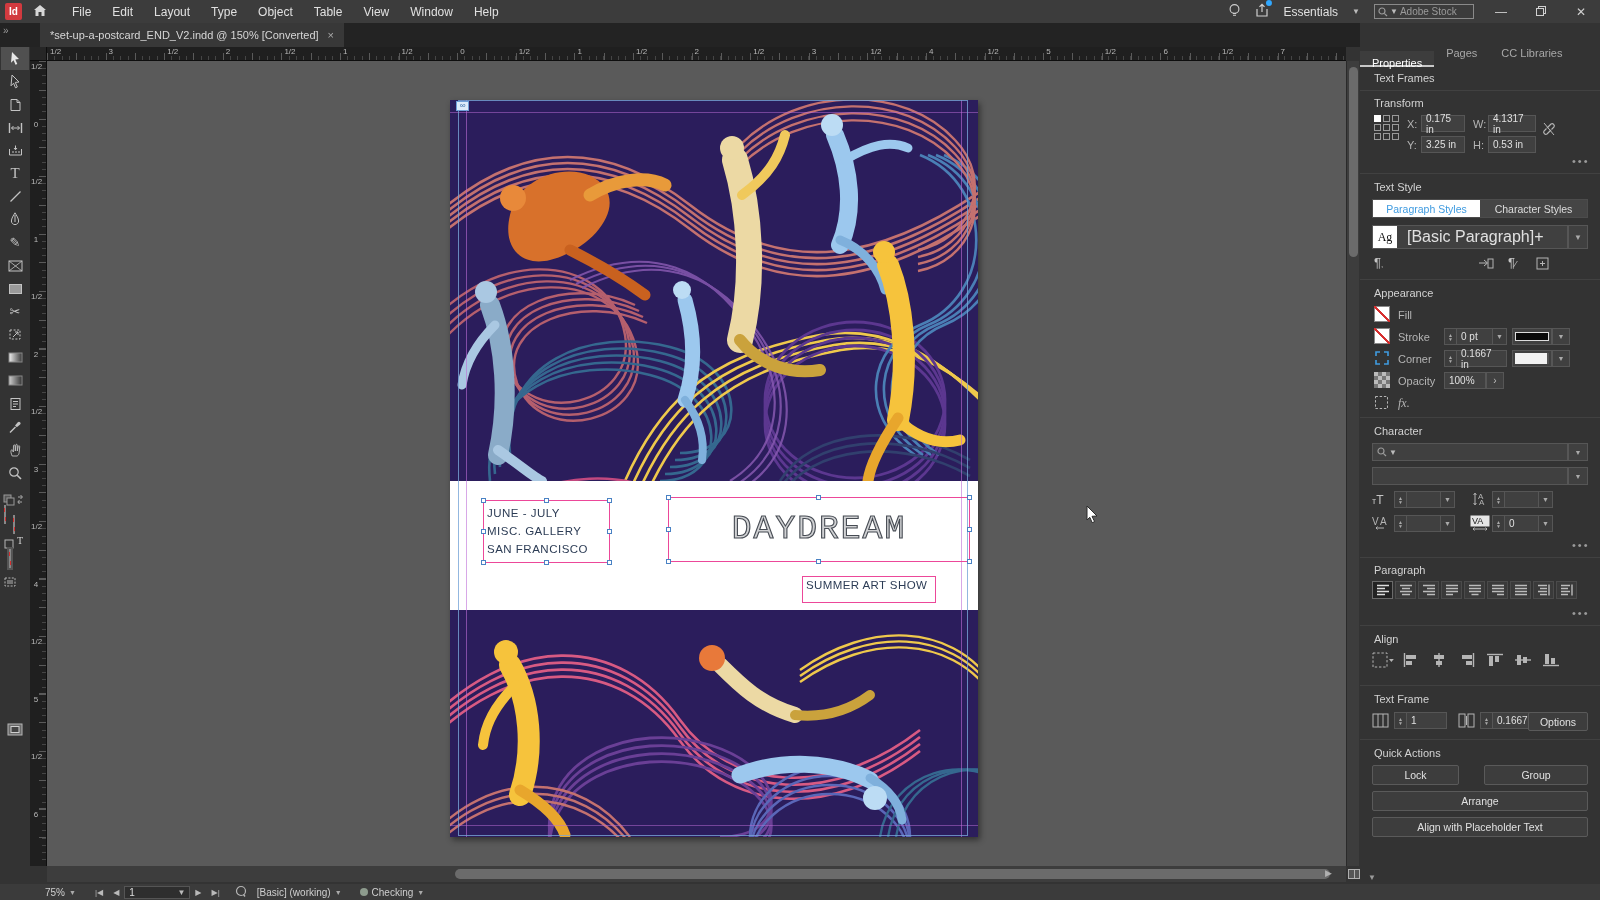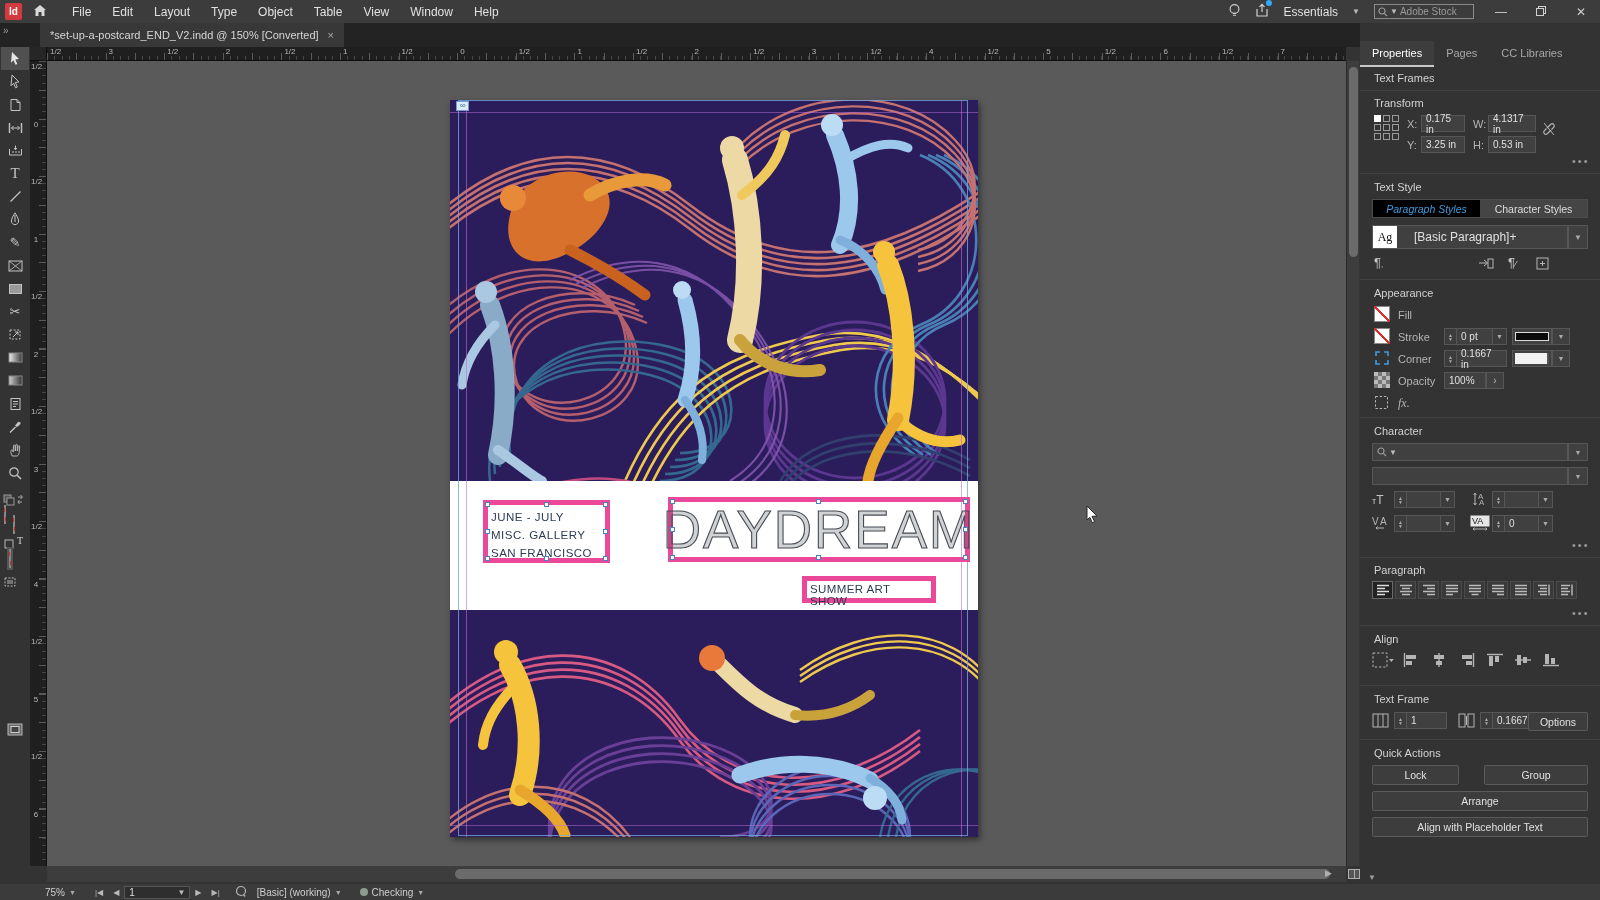--- a/index.html
+++ b/index.html
@@ -68,28 +68,28 @@
   #page { position:absolute; left:403px; top:39px; width:528px; height:737px; background:#fff;
     box-shadow:2px 3px 6px rgba(0,0,0,.45); }
   .artblock { position:absolute; left:0; width:528px; overflow:hidden; background:#2b1d5c; }
   #art-top { top:0; height:381px; }
   #art-bottom { top:510px; height:227px; }
   .guide-v { position:absolute; top:0; bottom:0; width:1px; background:rgba(190,110,215,.6); }
   .guide-h { position:absolute; left:0; right:0; height:1px; background:rgba(190,110,215,.5); }
   #frame-outline { position:absolute; left:8px; right:10px; top:0; bottom:1px; border:1px solid rgba(120,165,215,.8); }
   #link-badge { position:absolute; left:6px; top:1px; width:13px; height:10px; background:#ddebfa;
     border:1px solid #6f9fd8; color:#3a6ea8; font-size:8px; line-height:8px; text-align:center; }
-  .tframe { position:absolute; border:5px solid #ec4899; }
+  .tframe { position:absolute; border:1px solid #ec4899; }
   .handle { position:absolute; width:5px; height:5px; background:#fff; border:1px solid #4a82c4; }
   .h-tl{left:-3px;top:-3px;} .h-tc{left:50%;margin-left:-3px;top:-3px;} .h-tr{right:-3px;top:-3px;}
   .h-ml{left:-3px;top:50%;margin-top:-3px;} .h-mr{right:-3px;top:50%;margin-top:-3px;}
   .h-bl{left:-3px;bottom:-3px;} .h-bc{left:50%;margin-left:-3px;bottom:-3px;} .h-br{right:-3px;bottom:-3px;}
   #dates-text { padding:3px 0 0 3px; font-size:11.5px; line-height:18px; letter-spacing:.5px; color:#2c3c55; }
   #headline { width:100%; height:100%; display:flex; align-items:center; justify-content:center;
-    font-size:53px; font-weight:100; letter-spacing:2px; color:rgba(70,76,84,.25);
+    font-size:33px; font-weight:100; letter-spacing:2px; color:rgba(70,76,84,.25);font-family:Liberation Mono, monospace;
     -webkit-text-stroke:1.1px #474c54; }
   #subtitle-text { padding:2px 0 0 3px; font-size:11.5px; letter-spacing:.4px; color:#2c3c55; }
 
   
   #vscroll { position:absolute; left:1346px; top:61px; width:13px; height:805px; background:#3d3d3d; border-left:1px solid #2a2a2a;}
   #vscroll .thumb { position:absolute; left:2px; top:6px; width:9px; height:190px; background:#6b6b6b; border-radius:5px; }
   #hscroll { position:absolute; left:47px; top:866px; width:1299px; height:16px; background:#3d3d3d; }
   #hscroll .thumb { position:absolute; left:408px; top:3px; width:875px; height:10px; background:#6b6b6b; border-radius:5px; }
   #hscroll .arrow { position:absolute; right:14px; top:2px; color:#b0b0b0; font-size:9px; }
   #spread-icon { position:absolute; right:-14px; top:3px; width:12px; height:10px; border:1px solid #b0b0b0; background:#555;
@@ -104,21 +104,21 @@
   #page-field { width:66px; height:13px; background:#2e2e2e; border:1px solid #555; color:#ddd;
     font-size:10px; display:flex; align-items:center; padding:0 4px; justify-content:space-between; }
   #preflight-dot { width:8px; height:8px; border-radius:50%; background:#8d9b8d; margin:0 4px; }
   .status-chev { font-size:7px; color:#aaa; padding:0 4px; }
 
   
   #panel { position:absolute; left:1360px; top:23px; width:240px; height:861px; background:#333333;
     color:#c9c9c9; font-size:11px; z-index:30; }
   #panel-tabs { position:absolute; left:0; top:18px; width:240px; height:26px; display:flex; }
   .ptab { padding:6px 12px 4px 12px; color:#a8a8a8; }
-  .ptab.active { background:#3d3d3d; color:#ffffff; border-bottom:2px solid #c8c8c8; }
+  .ptab.active { background:#3d3d3d; color:#ffffff; border-bottom:2px solid #c8c8c8;margin-top:10px; }
   .sec-title { position:absolute; left:14px; color:#d2d2d2; }
   .divider { position:absolute; left:0px; width:240px; height:1px; background:#414141; }
   .plabel { position:absolute; color:#b4b4b4; }
   .pfield { position:absolute; background:#404040; border:1px solid #565656; color:#e0e0e0;
     font-size:10px; display:flex; align-items:center; padding:0 4px; height:17px; }
   .stepper { position:absolute; display:flex; height:17px; }
   .stepper .arrows { width:13px; background:#3c3c3c; border:1px solid #565656; display:flex; flex-direction:column;
     align-items:center; justify-content:center; color:#aaa; font-size:5px; line-height:4px; }
   .stepper .val { background:#404040; border:1px solid #565656; border-left:none; color:#e0e0e0;
     font-size:10px; display:flex; align-items:center; padding:0 4px; }
@@ -131,21 +131,21 @@
   #refgrid i { border:1px solid #9a9a9a; }
   #refgrid i.sel { background:#fff; border-color:#fff; }
   .sw { position:absolute; width:16px; height:16px; }
   .checker { background:
       linear-gradient(45deg,#777 25%,transparent 25%,transparent 75%,#777 75%),
       linear-gradient(45deg,#777 25%,#bbb 25%,#bbb 75%,#777 75%);
     background-size:8px 8px; background-position:0 0,4px 4px; }
   .style-toggle { position:absolute; left:12px; top:0; width:216px; height:19px; display:flex;
     border:1px solid #4c4c4c; }
   .style-toggle div { flex:1; display:flex; align-items:center; justify-content:center; font-size:10.5px; }
-  .tgl-active { background:#000000; color:#3f9be0;font-style:italic; }
+  .tgl-active { background:#ffffff; color:#3f9be0; }
   .tgl-idle { background:#454545; color:#dddddd; }
   .btn { position:absolute; background:#3d3d3d; border:1px solid #5a5a5a; border-radius:2px;
     color:#e0e0e0; display:flex; align-items:center; justify-content:center; font-size:10.5px; }
   .parbtn { width:21px; height:18px; background:#3a3a3a; border:1px solid #4b4b4b; display:flex;
     align-items:center; justify-content:center; }
   .parbtn.active { background:#222; border-color:#6a6a6a; }
   .alignbtn { width:22px; height:18px; display:flex; align-items:center; justify-content:center; }
   #panel-more-chev { position:absolute; left:8px; top:850px; color:#9a9a9a; font-size:8px; }
 
   
@@ -673,21 +673,21 @@
   <span class="dots" style="left:212px; top:132px">•••</span>
   <div class="divider" style="top:150px"></div>
 
   <div class="sec-title" style="top:158px">Text Style</div>
   <div class="style-toggle" style="top:176px">
     <div class="tgl-active">Paragraph Styles</div>
     <div class="tgl-idle">Character Styles</div>
   </div>
   <div class="pfield" style="left:12px; top:202px; width:196px; height:24px; padding:0">
     <span style="width:24px; height:22px; background:#fff; color:#111; display:flex; align-items:center; justify-content:center; font-size:12px; font-family:'Liberation Serif',serif;">Ag</span>
-    <span style="margin-left:17px; font-size:12px">[Basic Paragraph]+</span>
+    <span style="margin-left:10px; font-size:16px">[Basic Paragraph]+</span>
   </div>
   <div class="pfield" style="left:208px; top:202px; width:20px; height:24px; justify-content:center; color:#aaa; font-size:8px;">▼</div>
   <span class="abs" style="left:14px; top:232px; color:#c5c5c5; font-size:13px">¶<span style="font-size:8px">,</span></span>
   <span class="abs" style="left:118px; top:234px">
     <svg width="16" height="13" viewBox="0 0 16 13">
         <path d="M1 6 h8 M6 3 L9.5 6 L6 9" fill="none" stroke="#b5b5b5"></path>
         <rect x="10" y="2" width="5" height="9" fill="none" stroke="#b5b5b5"></rect>
       </svg>
   </span>
   <span class="abs" style="left:148px; top:232px; color:#c5c5c5; font-size:13px">¶<span style="font-size:9px">⁄</span></span>

